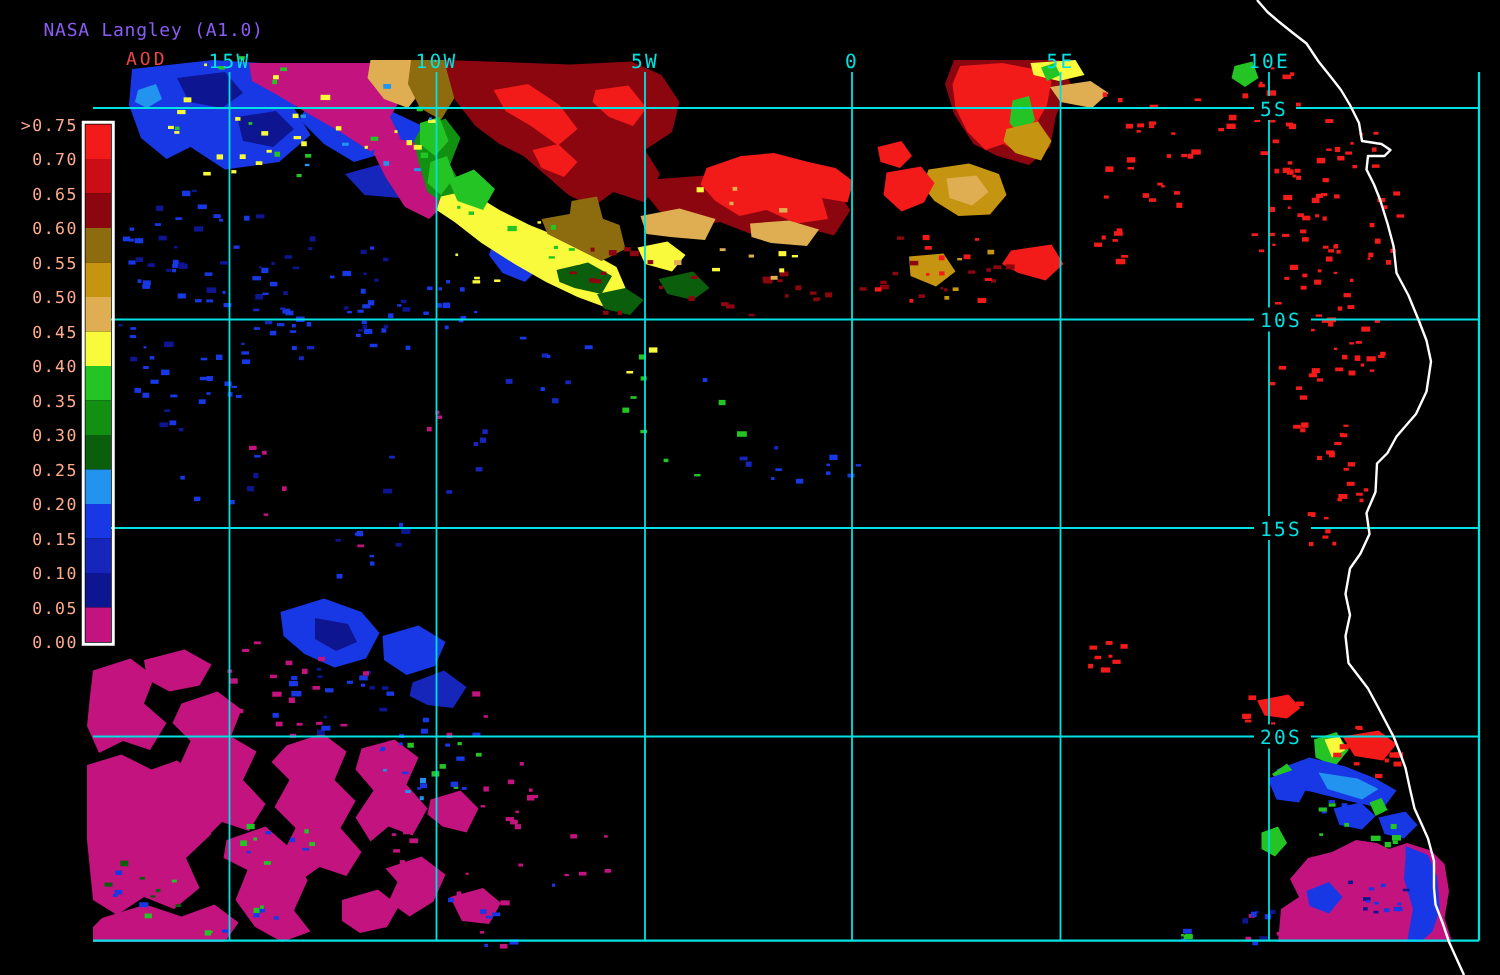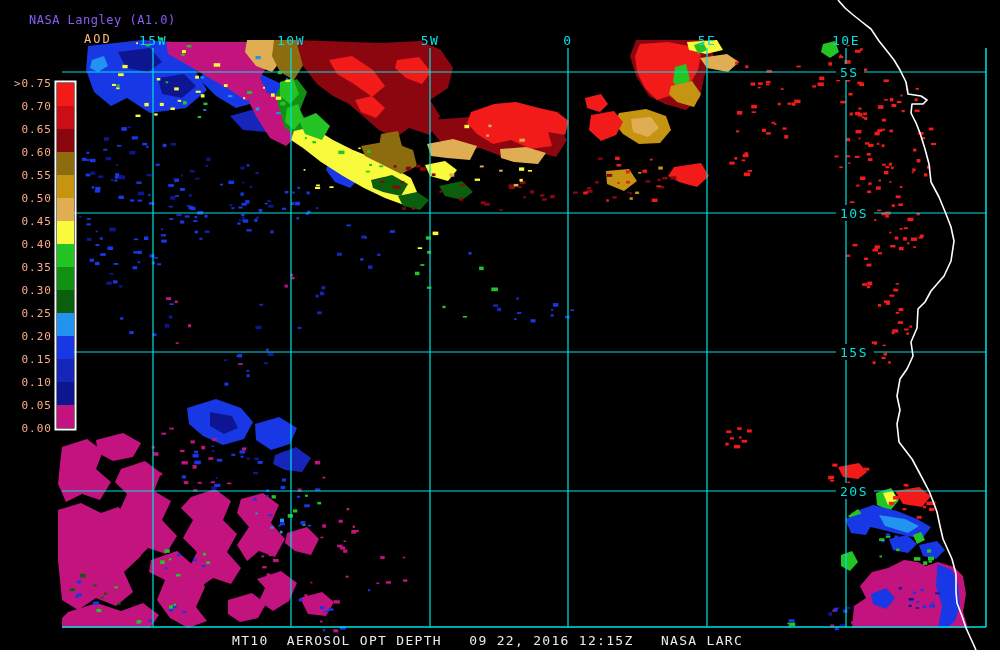--- a/index.html
+++ b/index.html
@@ -1,20 +1,20 @@
 <!DOCTYPE html>
 <html><head>
 <meta charset="utf-8">
 <style>
   html,body{margin:0;padding:0;background:#000;width:1000px;height:650px;overflow:hidden;}
   #stage{position:relative;width:1000px;height:650px;background:#000;font-family:"DejaVu Sans Mono",monospace;}
   #map-svg{position:absolute;left:0;top:0;}
   .overlay{position:absolute;white-space:pre;}
   #title{left:29px;top:13px;font-size:12px;color:#8b5cf6;letter-spacing:0.5px;}
-  #aod{left:84px;top:32px;font-size:12px;color:#fdba74;letter-spacing:2px;}
+  #aod{left:84px;top:32px;font-size:12px;color:#ef4444;letter-spacing:2px;}
   #footer{left:232px;top:633px;font-size:13px;color:#ececec;letter-spacing:1.3px;}
   .axis{font:13px "DejaVu Sans Mono",monospace;fill:#00e2e2;letter-spacing:1.5px;}
   .legend-num{font:11px "DejaVu Sans Mono",monospace;fill:#ffab8c;letter-spacing:1px;}
 </style>
 </head>
 <body>
 
 <div id="stage">
   <svg id="map-svg" width="1000" height="650" viewBox="0 0 1000 650">
       <polygon points="88,46 142,40 206,44 213,58 196,72 207,90 186,108 150,113 127,98 111,106 94,92 86,70" fill="#1838e6"></polygon>
@@ -843,14 +843,13 @@
       <text x="840" y="77" class="axis">5S</text>
       <rect x="836" y="205" width="38" height="16" fill="#000000"></rect>
       <text x="840" y="218" class="axis">10S</text>
       <rect x="836" y="344" width="38" height="16" fill="#000000"></rect>
       <text x="840" y="357" class="axis">15S</text>
       <rect x="836" y="483" width="38" height="16" fill="#000000"></rect>
       <text x="840" y="496" class="axis">20S</text>
     </svg>
   <div id="title" class="overlay">NASA Langley (A1.0)</div>
   <div id="aod" class="overlay">AOD</div>
-  <div id="footer" class="overlay">MT10  AEROSOL OPT DEPTH   09 22, 2016 12:15Z   NASA LARC</div>
 </div>
 
 </body></html>

